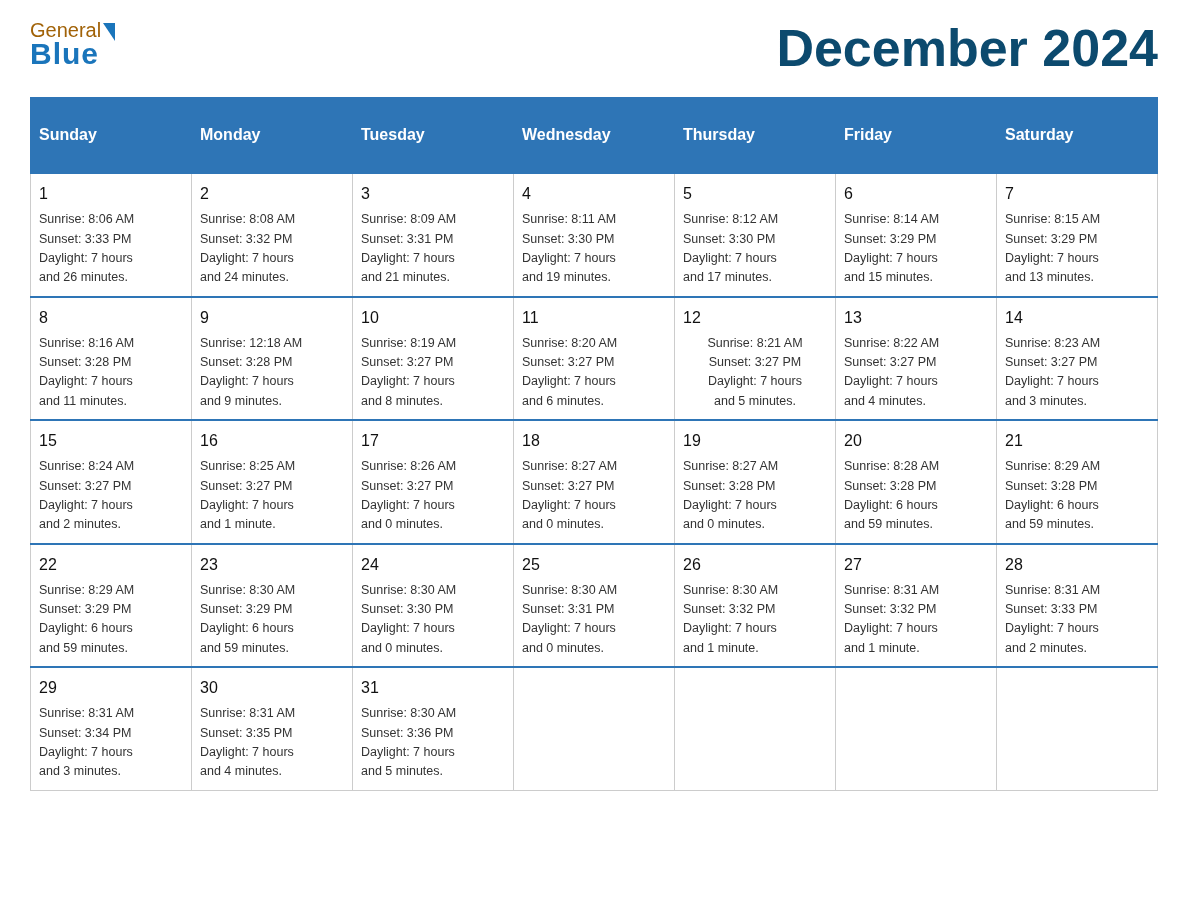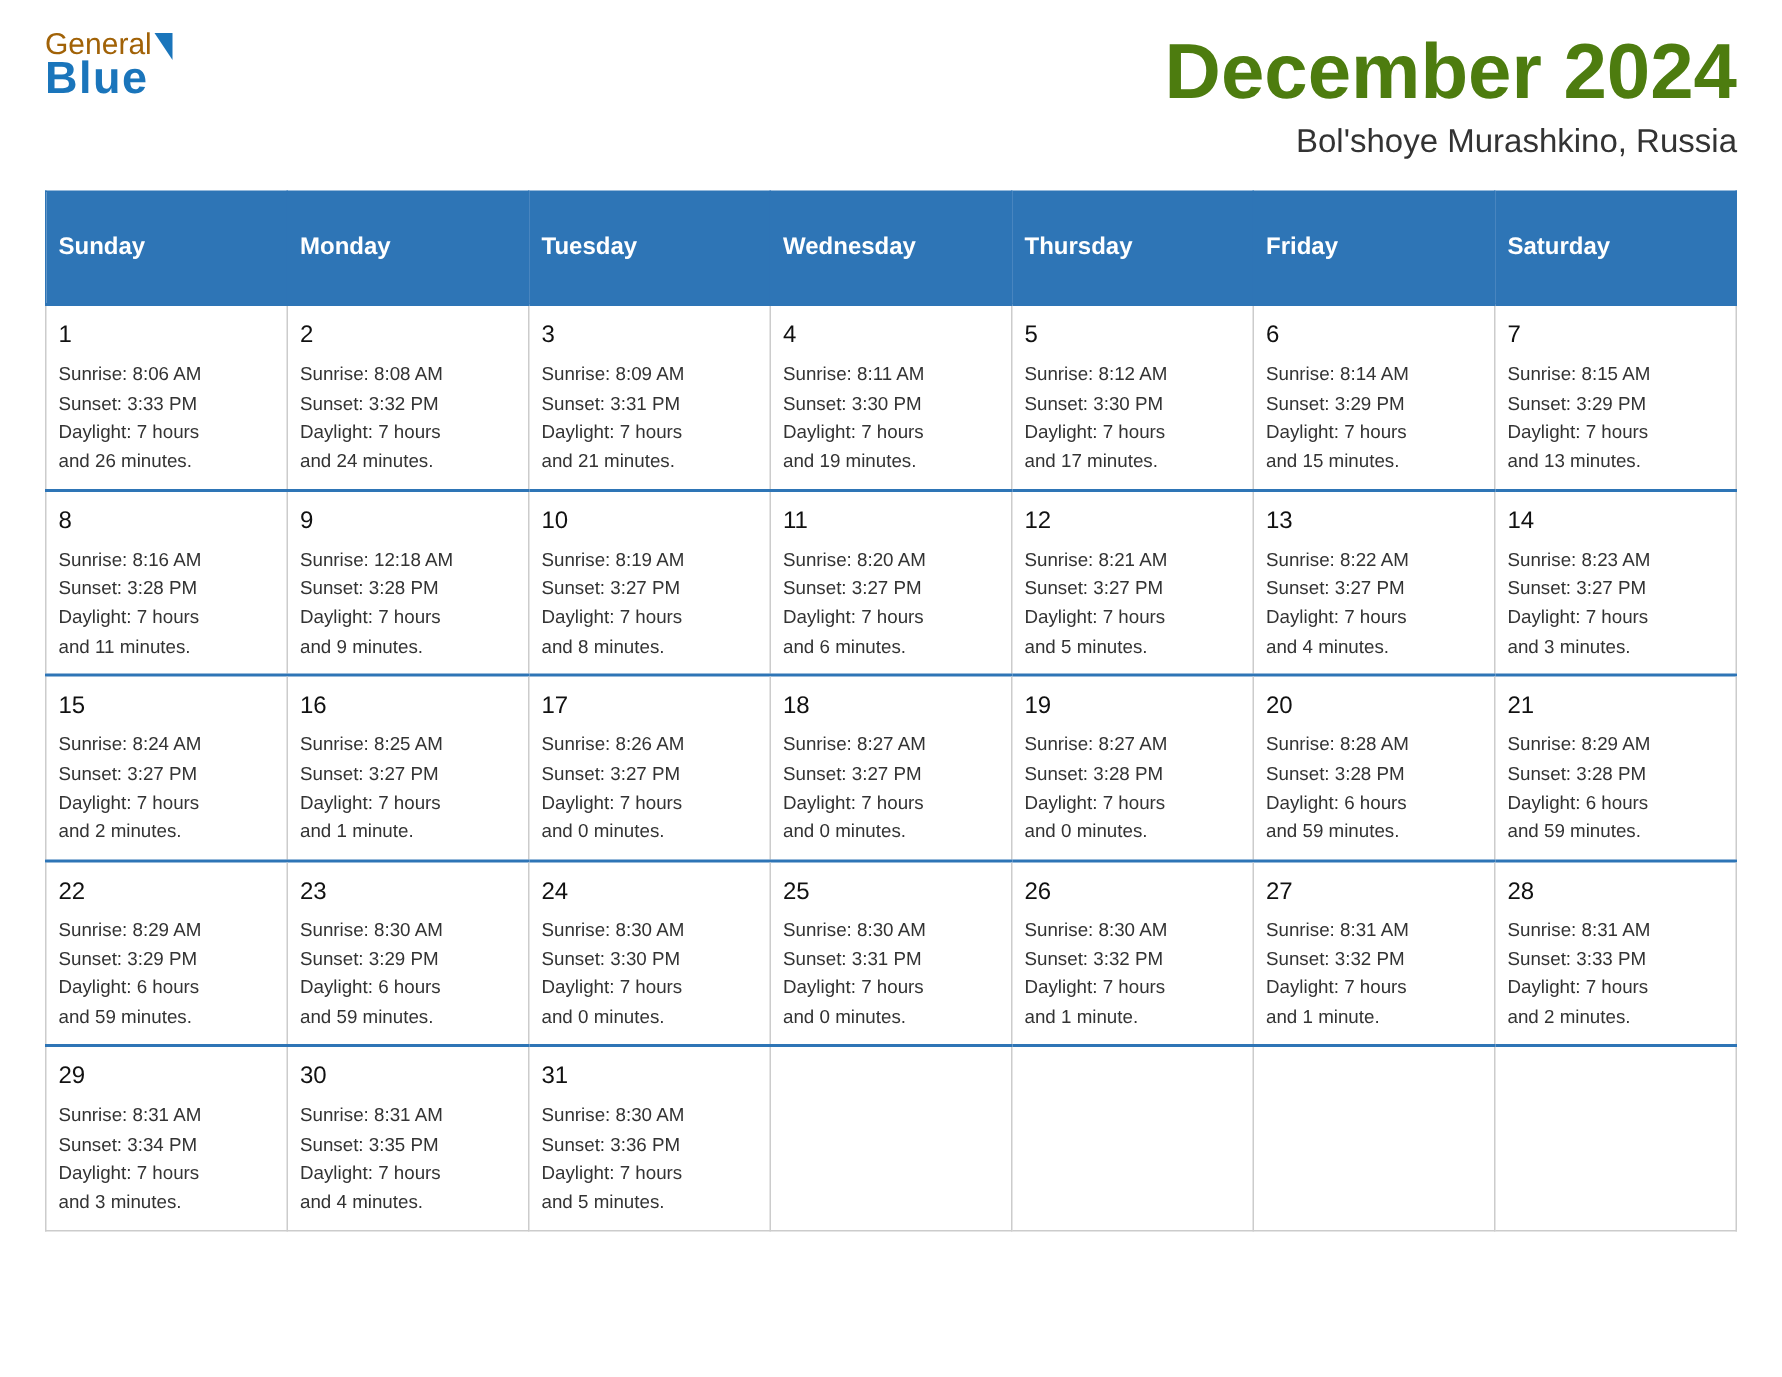--- a/index.html
+++ b/index.html
@@ -43,21 +43,21 @@
       color: #1a75bb;
       margin-top: -4px;
       letter-spacing: 1px;
     }
     .title-area {
       text-align: right;
     }
     .month-title {
       font-size: 52px;
       font-weight: bold;
-      color: #4d7c0f;
+      color: #0c4a6e;
       line-height: 1.1;
     }
     .location-title {
       font-size: 22px;
       color: #333;
       margin-top: 4px;
     }
     table {
       width: 100%;
       border-collapse: collapse;
@@ -107,21 +107,20 @@
 
 <div class="header-area">
   <div class="logo">
     <div class="logo-text">
       <span>General</span><span class="logo-triangle"></span>
     </div>
     <div class="logo-line">Blue</div>
   </div>
   <div class="title-area">
     <div class="month-title">December 2024</div>
-    <div class="location-title">Bol'shoye Murashkino, Russia</div>
   </div>
 </div>
 
 <table>
   <thead>
     <tr>
     <th>Sunday</th>
         <th>Monday</th>
         <th>Tuesday</th>
         <th>Wednesday</th>
@@ -206,21 +205,21 @@
         </td>
         <td>
           <span class="day-number">11</span>
           <div class="day-info" style="white-space: pre-line;">Sunrise: 8:20 AM
 Sunset: 3:27 PM
 Daylight: 7 hours
 and 6 minutes.</div>
         </td>
         <td>
           <span class="day-number">12</span>
-          <div class="day-info" style="white-space: pre-line;">Sunrise: 8:21 AM
+          <div class="day-info" style="white-space: pre-line; text-align: center;">Sunrise: 8:21 AM
 Sunset: 3:27 PM
 Daylight: 7 hours
 and 5 minutes.</div>
         </td>
         <td>
           <span class="day-number">13</span>
           <div class="day-info" style="white-space: pre-line;">Sunrise: 8:22 AM
 Sunset: 3:27 PM
 Daylight: 7 hours
 and 4 minutes.</div>

